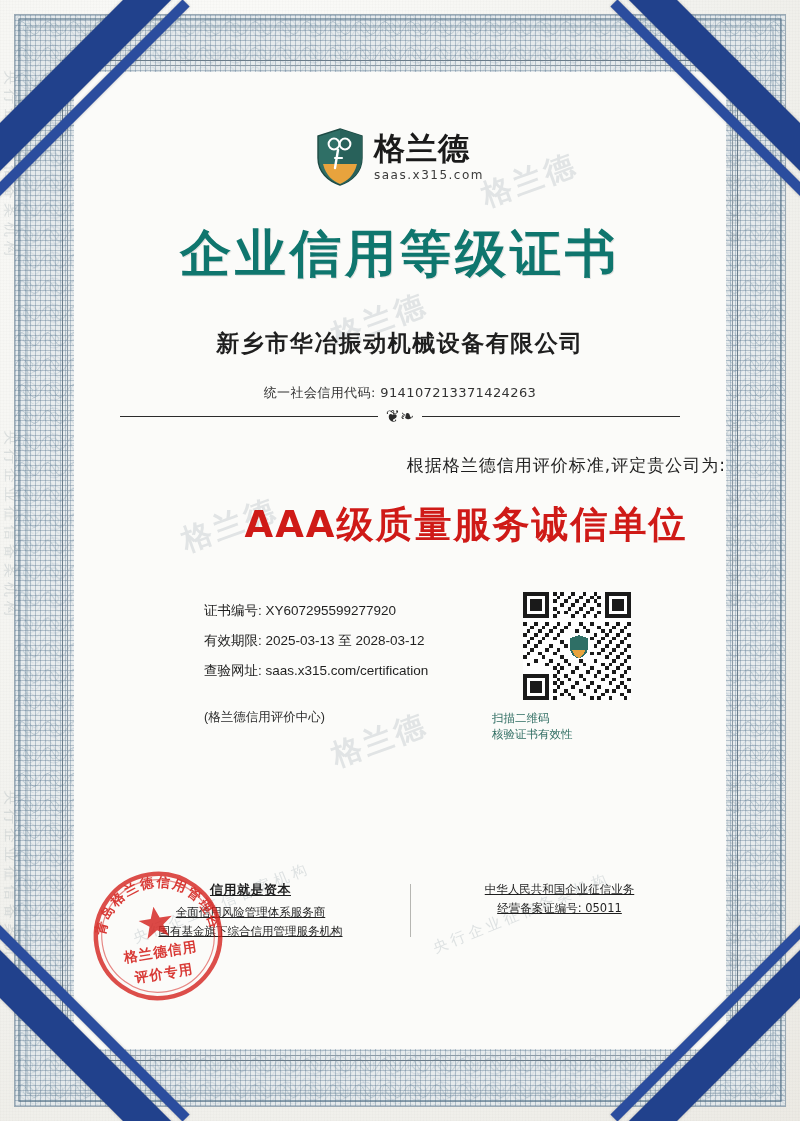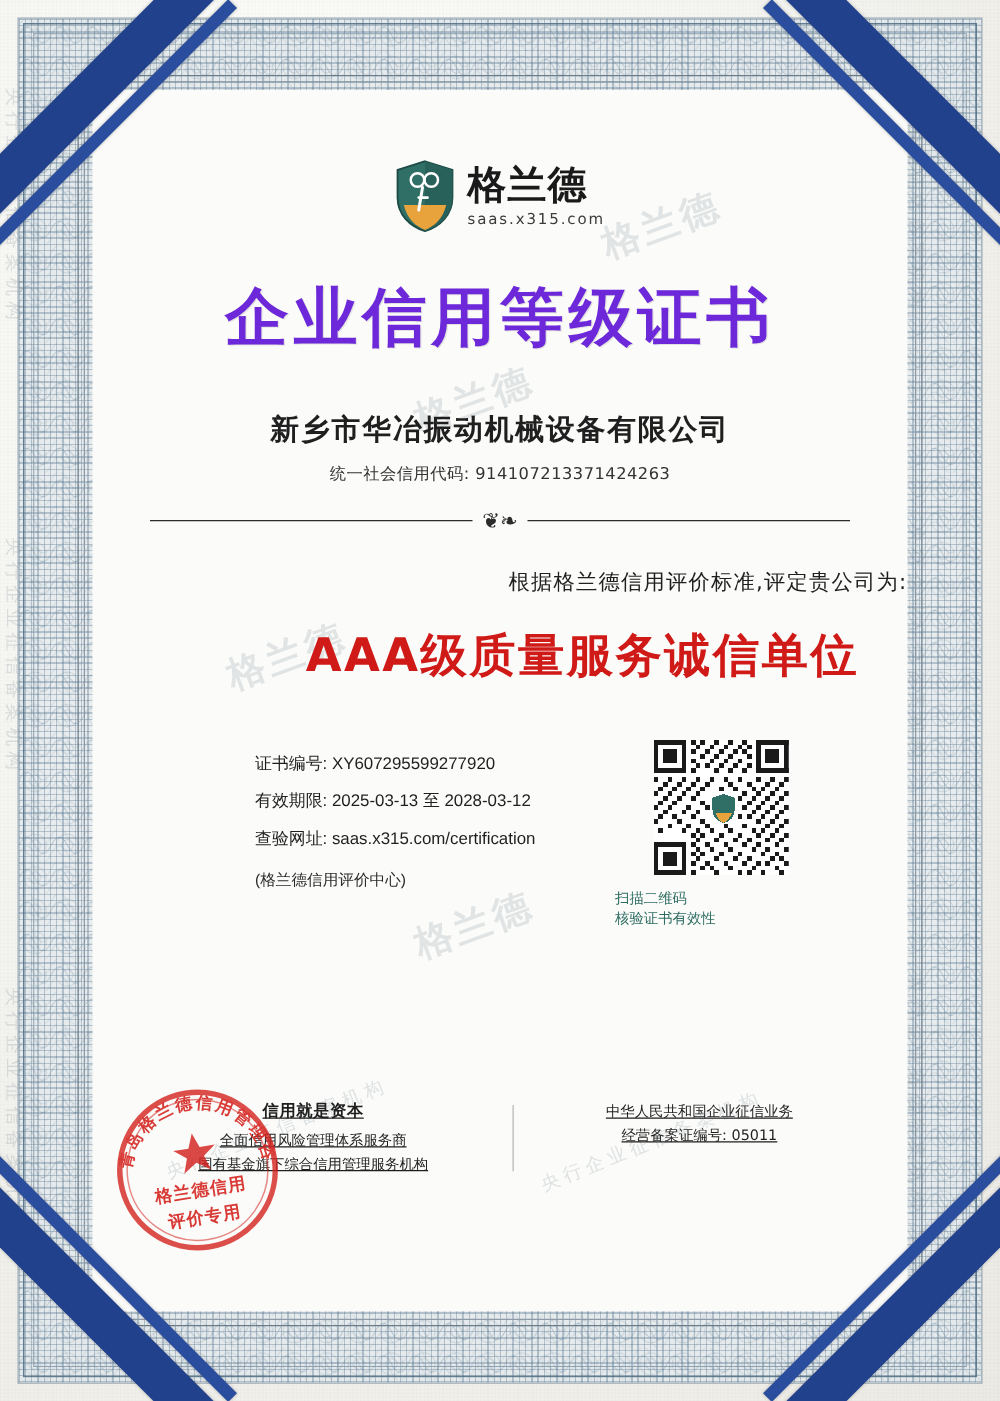--- a/index.html
+++ b/index.html
@@ -190,38 +190,38 @@
     font-family: "DejaVu Sans", sans-serif;
   }
 
   .main-title {
     position: absolute;
     top: 148px; left: 0; width: 652px;
     text-align: center;
     font-size: 51px;
     font-weight: bold;
     letter-spacing: 4px;
-    color: #6d28d9;
+    color: #0f766e;
     font-family: "DejaVu Sans", sans-serif;
     text-shadow: 1px 1px 0 rgba(0,0,0,0.10);
   }
 
   .company-name {
     position: absolute;
     top: 256px; left: 0; width: 652px;
     text-align: center;
     font-size: 23px;
     font-weight: bold;
     color: #1f1f1f;
     letter-spacing: 1.5px;
     font-family: "DejaVu Sans", sans-serif;
   }
   .credit-code {
     position: absolute;
-    top: 298px; left: 0; width: 652px;
+    top: 312px; left: 0; width: 652px;
     text-align: center;
     font-size: 13px;
     color: #333;
     letter-spacing: 0.4px;
     font-family: "DejaVu Sans", sans-serif;
   }
 
   .divider-row {
     position: absolute;
     top: 336px; left: 46px;
@@ -268,21 +268,21 @@
     top: 524px; left: 130px;
     width: 330px;
     font-size: 13.5px;
     color: #1f1f1f;
     line-height: 30px;
     font-family: Liberation Sans, sans-serif;
   }
   .details .note {
     font-size: 12.5px;
     color: #2b2b2b;
-    margin-top: 3px;
+    margin-top: 16px;
   }
 
   
   .qr-block {
     position: absolute;
     top: 520px; left: 418px;
     width: 170px;
     text-align: left;
   }
   .qr-code {

